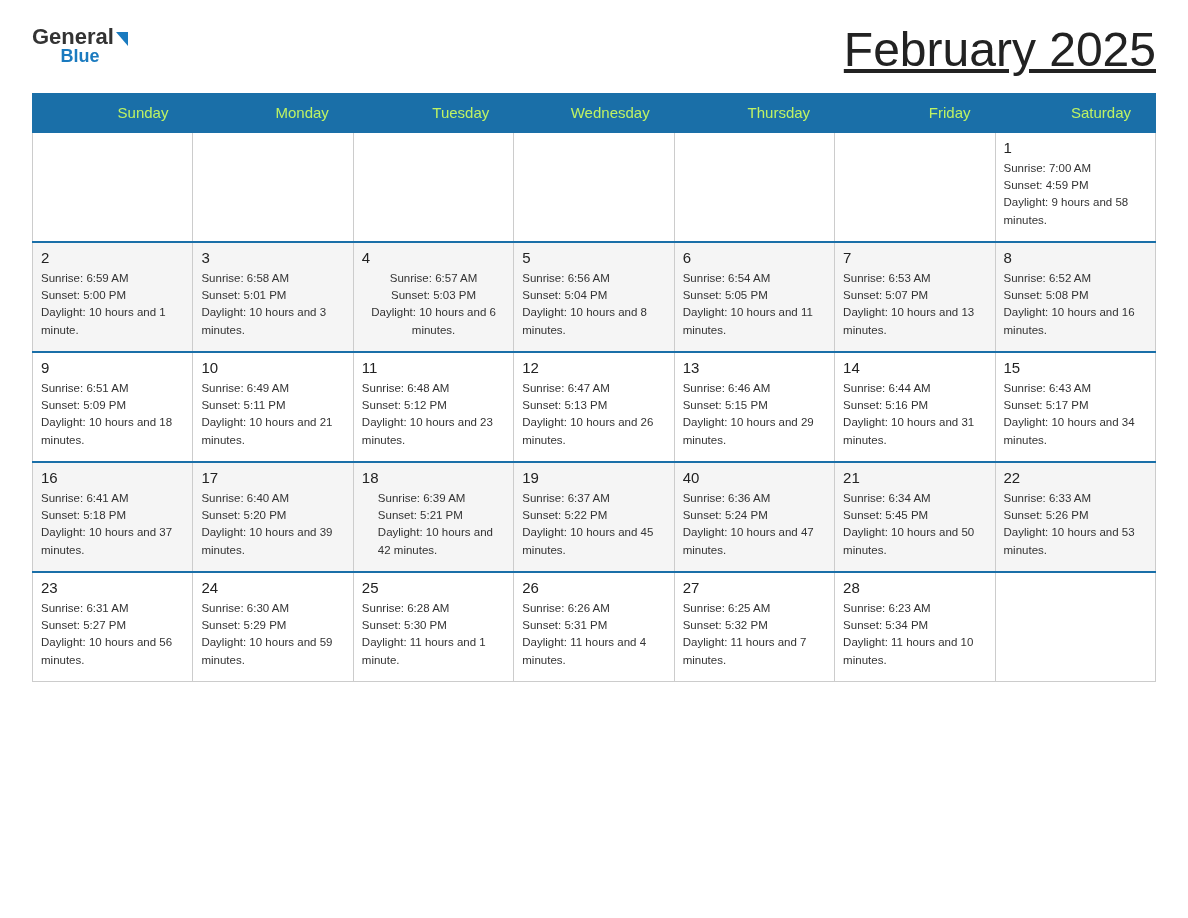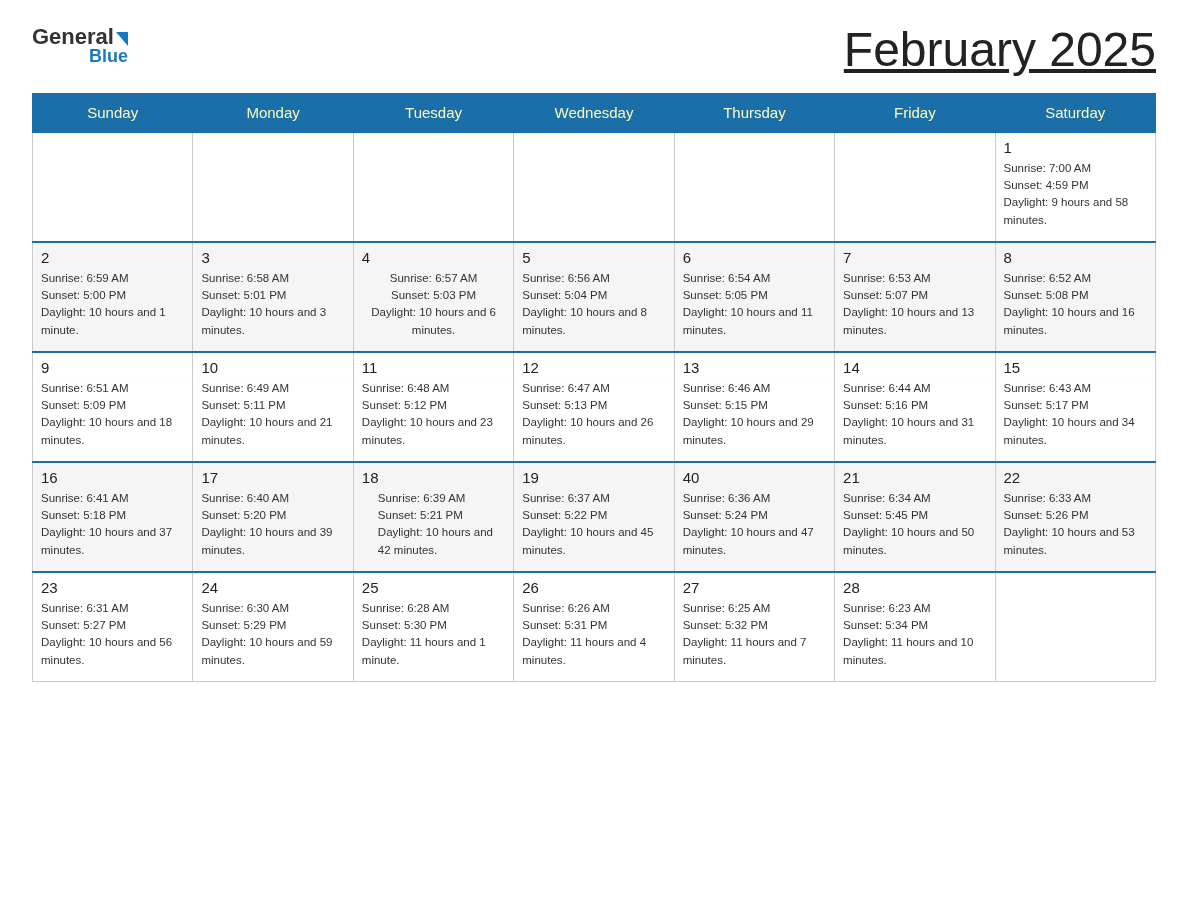--- a/index.html
+++ b/index.html
@@ -12,21 +12,21 @@
     }
     .header {
       display: flex;
       justify-content: space-between;
       align-items: flex-start;
       margin-bottom: 8px;
     }
     .logo {
       display: flex;
       flex-direction: column;
-      align-items: flex-end;
+      align-items: center;
     }
     .logo-top {
       display: flex;
       align-items: center;
     }
     .logo-general {
       font-size: 22px;
       font-weight: bold;
       color: #333;
     }
@@ -60,23 +60,23 @@
       color: #444;
       margin-top: 4px;
     }
     .calendar {
       width: 100%;
       border-collapse: collapse;
       margin-top: 16px;
     }
     .calendar th {
       background-color: #1a6fa8;
-      color: #fef9c3;
-      padding: 10px 0;
-      text-align: center;
+      color: #bef264;
+      padding: 10px 24px;
+      text-align: right;
       font-size: 15px;
       font-weight: normal;
       border: 1px solid #1a6fa8;
     }
     .calendar td {
       vertical-align: top;
       border: 1px solid #ccc;
       padding: 6px 8px;
       width: 14.28%;
       min-height: 110px;

